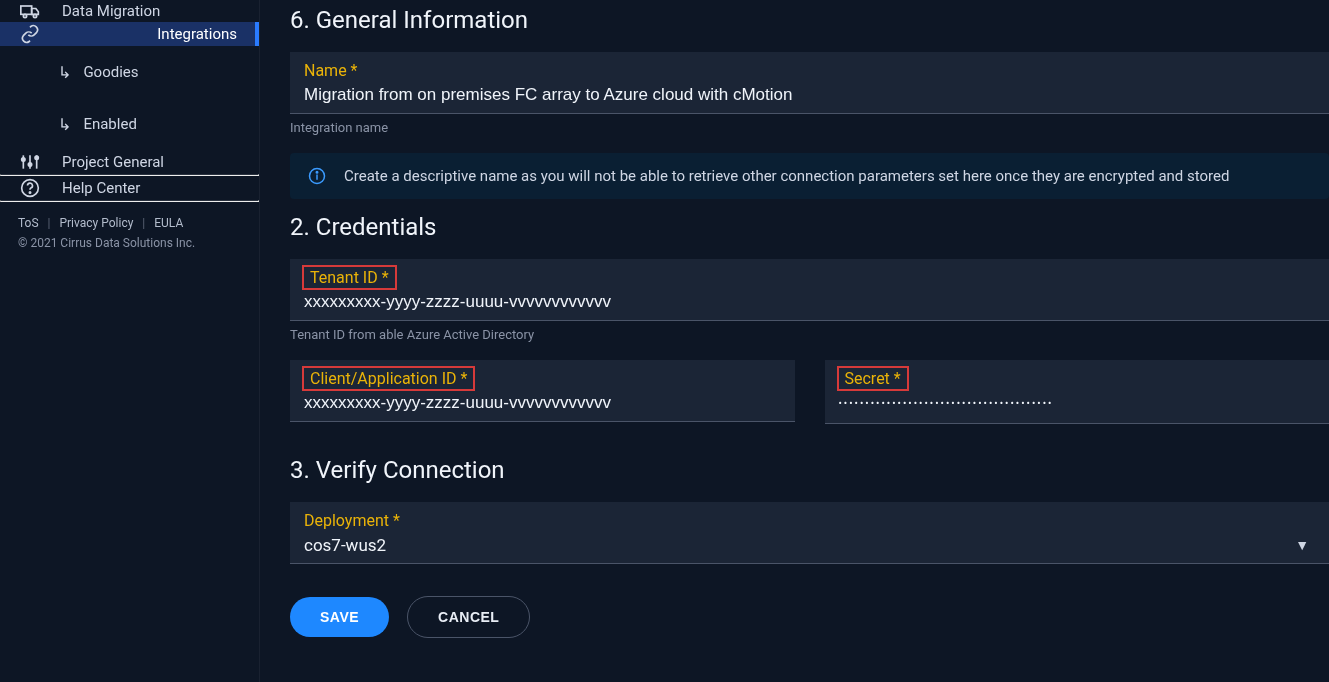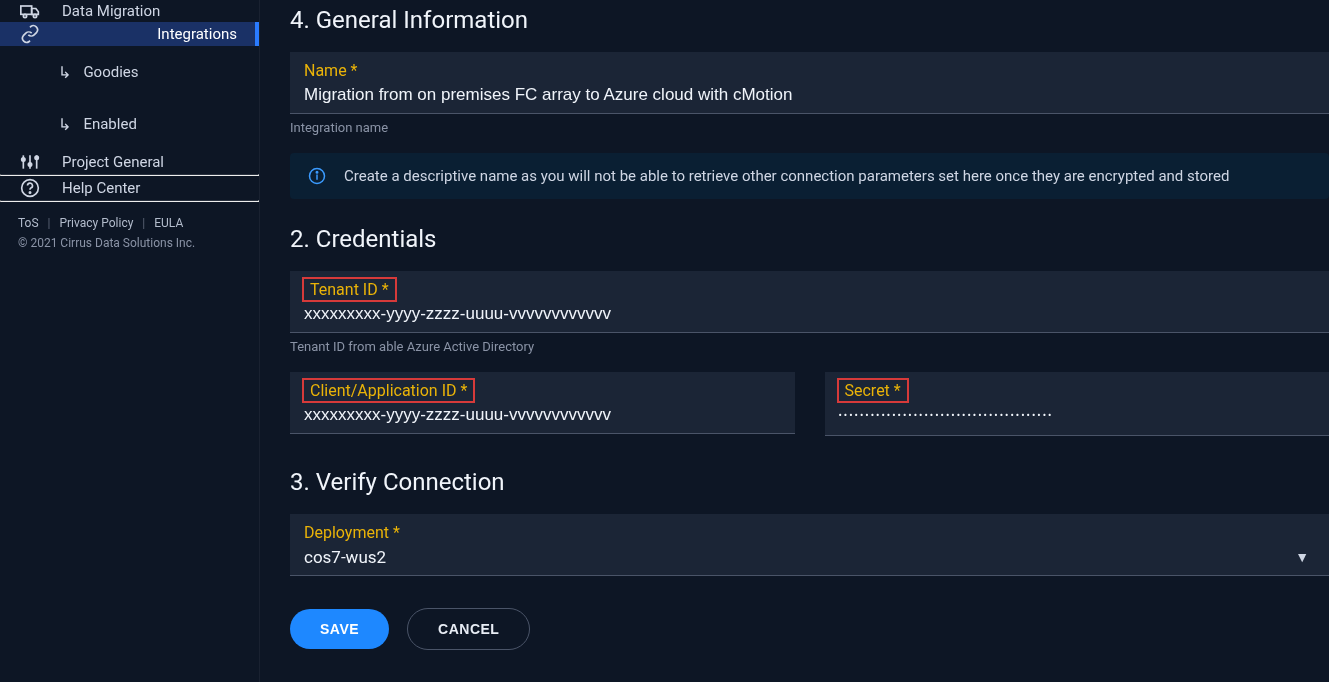--- a/index.html
+++ b/index.html
@@ -102,21 +102,21 @@
     color: #8a93a6;
     margin-bottom: 18px;
     margin-top: 2px;
   }
   .info-box {
     background: #0a1f33;
     border-radius: 4px;
     padding: 14px 18px;
     display: flex;
     align-items: center;
-    margin-bottom: 26px;
+    margin-bottom: 14px;
   }
   .info-box .info-icon {
     color: #3b9bff;
     margin-right: 18px;
     display: inline-flex;
   }
   .info-box .info-text {
     color: #cfd6e4;
     font-size: 15px;
   }
@@ -228,21 +228,21 @@
       <a href="#">Privacy Policy</a>
       <span class="sep">|</span>
       <a href="#">EULA</a>
     </div>
     <div class="copyright">© 2021 Cirrus Data Solutions Inc.</div>
   </div>
 </nav>
 
 <main class="main">
 
-  <h2 class="section-heading">4. General Information</h2>
+  <h2 class="section-heading">6. General Information</h2>
 
   <div class="field-wrap">
     <div class="field-label">Name *</div>
     <input class="field-value" type="text" value="Migration from on premises FC array to Azure cloud with cMotion" style="">
   </div>
   <div class="helper-text">Integration name</div>
 
   <div class="info-box">
     <span class="info-icon">
       <svg width="18" height="18" viewBox="0 0 24 24" fill="none" stroke="currentColor" stroke-width="2">

